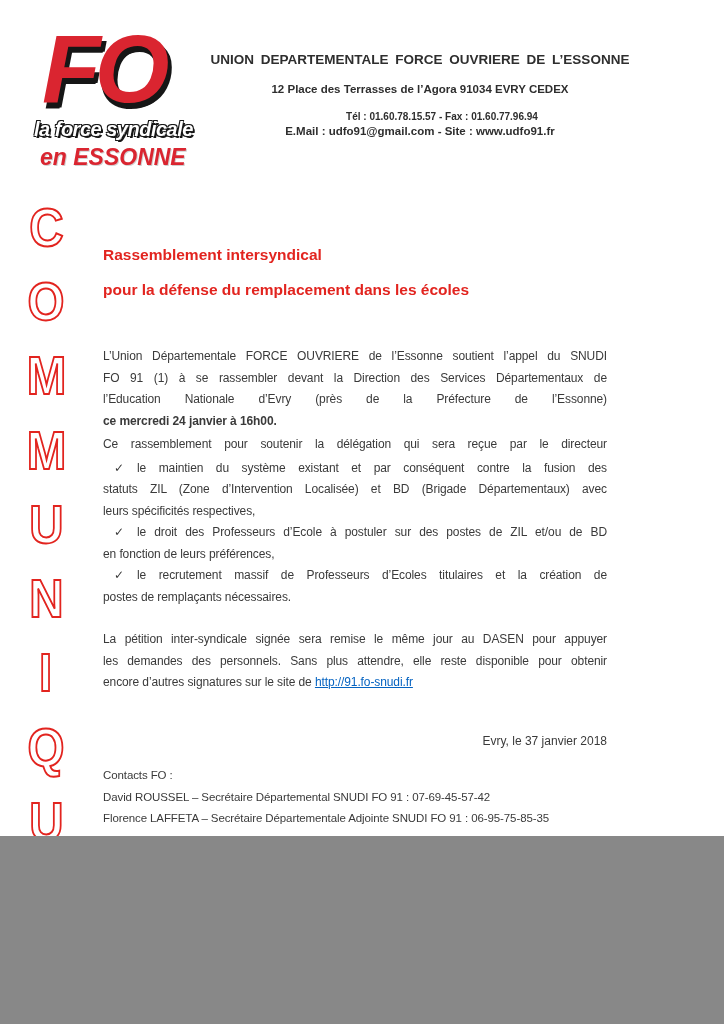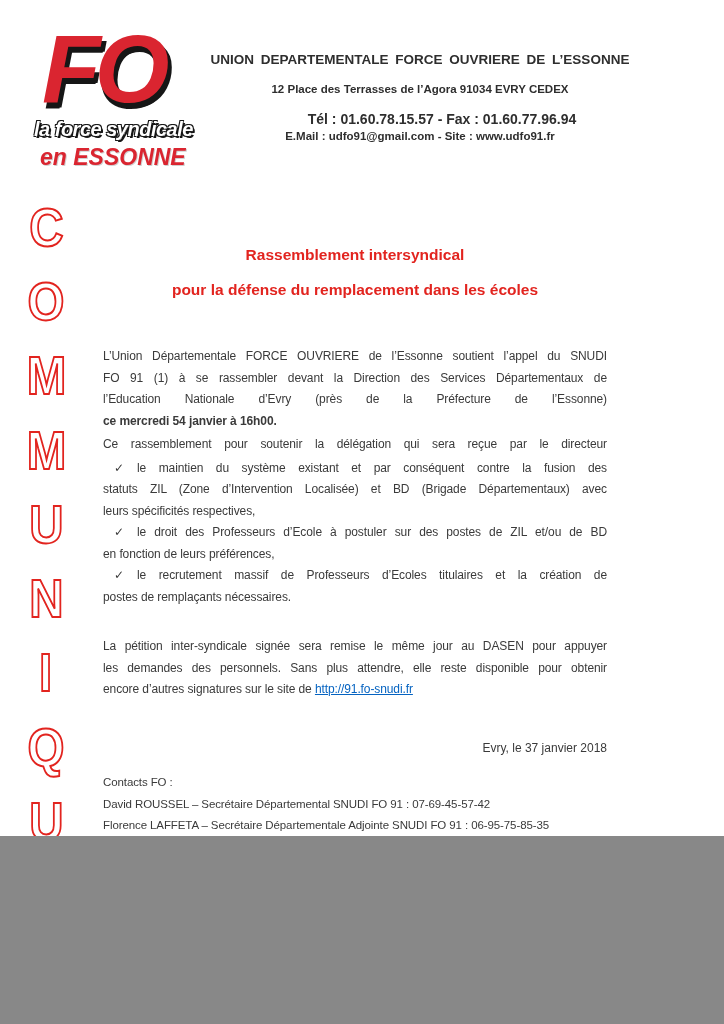--- a/index.html
+++ b/index.html
@@ -25,45 +25,45 @@
   }
   .logo-region{
     position:absolute;left:6px;top:114px;
     font-size:23px;font-weight:700;font-style:italic;white-space:nowrap;
     color:var(--logo_red);text-shadow:1px 1px 0 #16161633;
   }
   
   .header-block{position:absolute;left:185px;top:52px;width:470px;text-align:center;color:var(--header_ink);}
   .org-name{font-size:13.5px;font-weight:700;word-spacing:3px;white-space:nowrap;}
   .addr{margin-top:16px;font-size:11.5px;font-weight:700;}
-  .telfax{margin-top:16px;font-size:14px;font-weight:700;padding-left:44px;}
+  .telfax{margin-top:16px;font-size:10px;font-weight:700;padding-left:44px;}
   .mailsite{margin-top:3px;font-size:11.5px;font-weight:700;}
   
   .vertical-word{
     position:absolute;left:16px;top:200px;height:722px;width:60px;
     display:flex;flex-direction:column;justify-content:space-between;align-items:center;
   }
   .vletter{
     font-size:54px;font-weight:700;line-height:1;
     color:#ffffff;-webkit-text-stroke:2px var(--red);
     transform:scaleX(.88);
   }
   
   .col{position:absolute;left:103px;top:246px;width:504px;}
-  .rtitle{font-size:15.5px;font-weight:700;color:var(--red);text-align:center;line-height:18px;}
+  .rtitle{font-size:15.5px;font-weight:700;color:var(--red);text-align:left;line-height:18px;}
   .rtitle.second{margin-top:17px;}
   .line{height:21.5px;line-height:21.5px;font-size:12px;letter-spacing:-0.1px;overflow:visible;white-space:nowrap;}
   .just{text-align:justify;text-align-last:justify;white-space:normal;}
   .left{text-align:left;}
   .b{font-weight:700;}
   .check{display:inline-block;width:34px;padding-left:11px;box-sizing:border-box;}
   .p1{margin-top:47px;}
   .p2{margin-top:2px;}
   .bullets{margin-top:2px;}
-  .p3{margin-top:28px;}
+  .p3{margin-top:21px;}
   .doc-link{color:var(--link_blue);text-decoration:underline;}
   .date-line{margin-top:37px;text-align:right;font-size:12px;height:21.5px;line-height:21.5px;}
   .contacts{margin-top:13px;font-size:11.5px;}
   .contacts .line{font-size:11.5px;}
   
   .footnote{position:absolute;left:80px;top:951px;font-size:10.5px;color:var(--ink);}
   .fn-marker{display:inline-block;margin-right:12px;}
   
   .qr{position:absolute;left:568px;top:854px;width:112px;height:112px;background:#fff;padding:2px;box-sizing:border-box;}
   .qr-grid{display:grid;width:108px;height:108px;grid-template-columns:repeat(21,1fr);grid-template-rows:repeat(21,1fr);}
@@ -108,21 +108,21 @@
   </div>
 
   <div class="col">
     <div class="rtitle">Rassemblement intersyndical</div>
     <div class="rtitle second">pour la défense du remplacement dans les écoles</div>
 
     <div class="p1">
       <div class="line just">L’Union Départementale FORCE OUVRIERE de l’Essonne soutient l’appel du SNUDI</div>
       <div class="line just">FO 91 (1) à se rassembler devant la Direction des Services Départementaux de</div>
       <div class="line just">l’Education Nationale d’Evry (près de la Préfecture de l’Essonne)</div>
-      <div class="line left b">ce mercredi 54 janvier à 16h00.</div>
+      <div class="line left b">ce mercredi 24 janvier à 16h00.</div>
     </div>
 
     <div class="p2">
       <div class="line just">Ce rassemblement pour soutenir la délégation qui sera reçue par le directeur</div>
     </div>
 
     <div class="bullets">
       <div class="line just"><span class="check">✓</span><span>le maintien du système existant et par conséquent contre la fusion des</span></div>
       <div class="line just">statuts ZIL (Zone d’Intervention Localisée) et BD (Brigade Départementaux) avec</div>
       <div class="line left">leurs spécificités respectives,</div>

